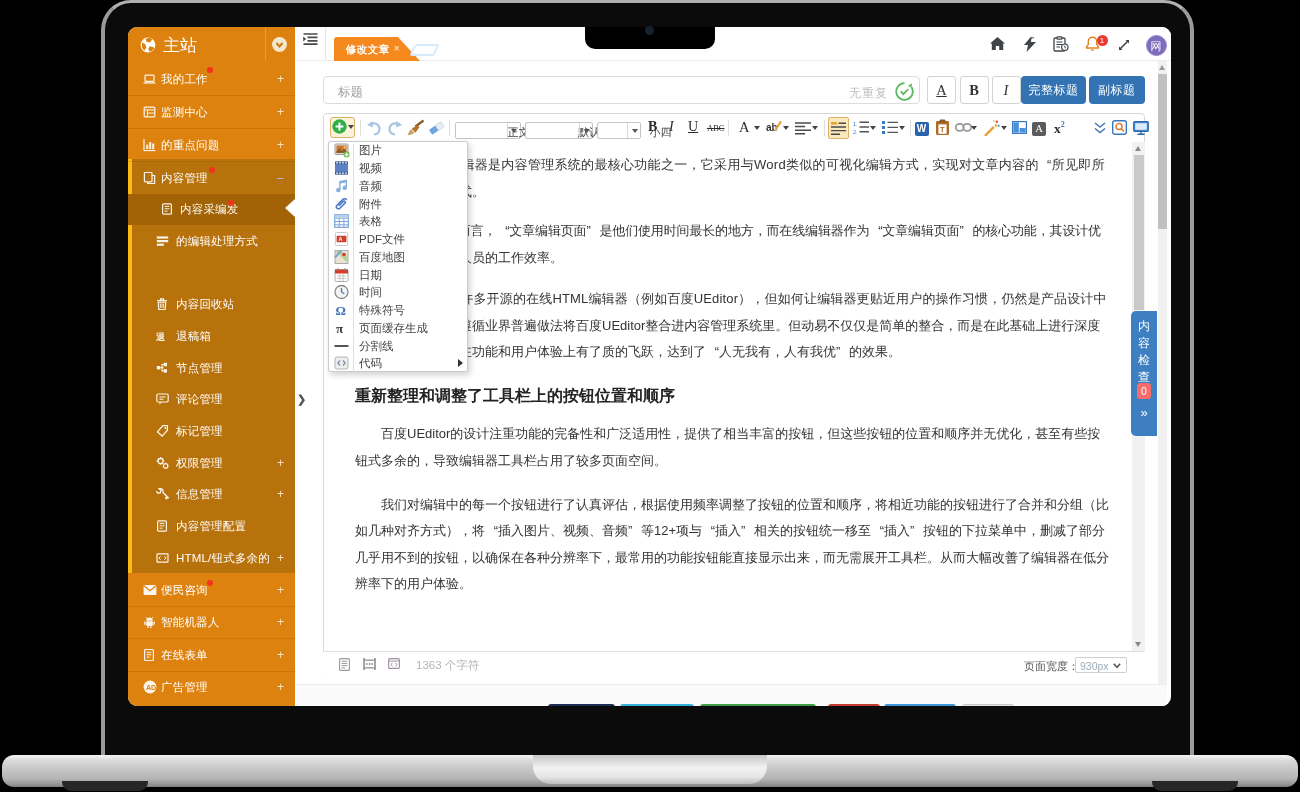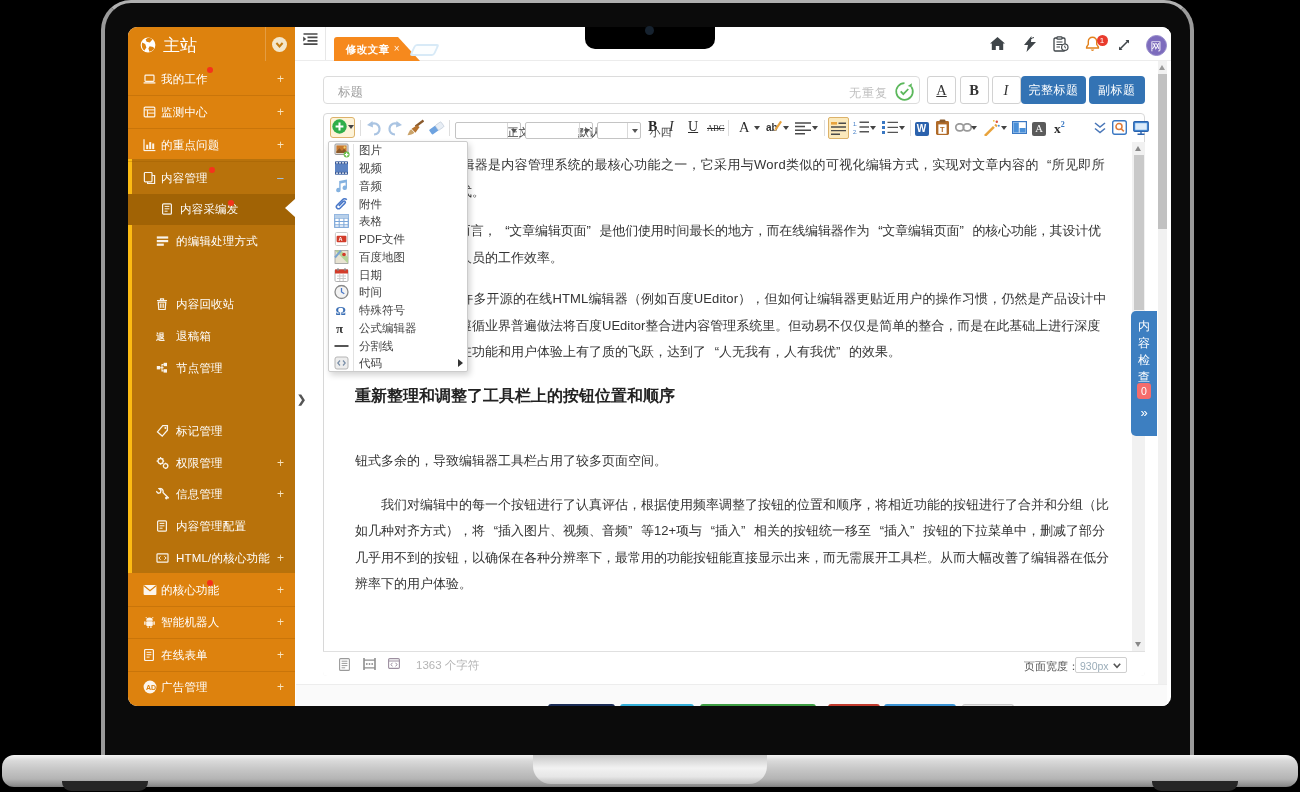--- a/index.html
+++ b/index.html
@@ -190,20 +190,28 @@
       <div class="sit" style="top:324.8px;height:31.7px">
           <svg class="ic" style="left:28px" width="13" height="12" viewBox="0 0 13 12">
             <rect x=".8" y="4" width="3.4" height="3.4" fill="#fff"></rect>
             <path d="M4.2 5.7h3.4" stroke="#fff" stroke-width="1.1"></path>
             <rect x="7.6" y=".8" width="3.4" height="3.4" fill="#fff"></rect>
             <rect x="7.6" y="7.2" width="3.4" height="3.4" fill="#fff"></rect>
             <path d="M6 5.7V2.5h1.6M6 5.7v3.2h1.6" stroke="#fff" stroke-width="1.1" fill="none"></path>
           </svg>
           <span class="lb" style="left:48px">节点管理</span>
         </div>
+      <div class="sit" style="top:356.4px;height:31.7px">
+          <svg class="ic" style="left:28px" width="13" height="12" viewBox="0 0 13 12">
+            <rect x=".8" y="1" width="11.4" height="8" rx="1.4" fill="none" stroke="#fff" stroke-width="1.2"></rect>
+            <path d="M3.6 9.2L3.2 11.6l3-2.4z" fill="#fff"></path>
+            <path d="M3.4 4h6.2M3.4 6.2h4" stroke="#fff" stroke-width="1"></path>
+          </svg>
+          <span class="lb" style="left:48px">评论管理</span>
+        </div>
       <div class="sit" style="top:388.1px;height:31.7px">
           <svg class="ic" style="left:28px" width="13" height="13" viewBox="0 0 13 13">
             <path d="M6.8 1.2h4.6v4.6l-5.2 5.8-4.7-4.2z" fill="none" stroke="#fff" stroke-width="1.3"></path>
             <circle cx="9.4" cy="3.4" r="1" fill="#fff"></circle>
           </svg>
           <span class="lb" style="left:48px">标记管理</span>
         </div>
       <div class="sit" style="top:419.7px;height:31.7px">
           <svg class="ic" style="left:28px" width="13" height="13" viewBox="0 0 13 13">
             <circle cx="4.6" cy="4.6" r="2.6" fill="none" stroke="#fff" stroke-width="1.3"></circle>
@@ -227,30 +235,30 @@
             <rect x="1.6" y=".8" width="8.8" height="10.4" rx="1" fill="none" stroke="#fff" stroke-width="1.2"></rect>
             <path d="M3.6 3.4h4.8M3.6 5.8h4.8M3.6 8.2h3" stroke="#fff" stroke-width="1"></path>
           </svg>
           <span class="lb" style="left:48px">内容管理配置</span>
         </div>
       <div class="sit" style="top:514.7px;height:31.7px">
           <svg class="ic" style="left:28px" width="13" height="12" viewBox="0 0 13 12">
             <rect x="1" y="1.8" width="11" height="8.4" rx="0.8" fill="none" stroke="#fff" stroke-width="1.2"></rect>
             <path d="M4.6 4.4L2.8 6l1.8 1.6M8.4 4.4L10.2 6 8.4 7.6" fill="none" stroke="#fff" stroke-width="1"></path>
           </svg>
-          <span class="lb" style="left:48px">HTML/的核心功能</span>
+          <span class="lb" style="left:48px">HTML/钮式多余的</span>
           <span class="pm">+</span>
         </div>
 
       <div class="sit" style="top:546.3px;height:32.6px">
           <svg class="ic" style="left:15px" width="14" height="11" viewBox="0 0 14 11">
             <rect x=".6" y=".6" width="12.8" height="9.8" rx="1" fill="#fff"></rect>
             <path d="M1 1.2l6 5 6-5" fill="none" stroke="#dd820e" stroke-width="1.2"></path>
           </svg>
-          <span class="lb" style="left:33px">的核心功能</span>
+          <span class="lb" style="left:33px">便民咨询</span>
           <span class="pm">+</span>
         </div>
       <div class="sit" style="top:578.9px;height:32.6px">
           <svg class="ic" style="left:15px" width="13" height="13" viewBox="0 0 13 13">
             <path d="M3.2 5.2a3.3 3.3 0 016.6 0z" fill="#fff"></path>
             <path d="M3.8 2.8l-.9-1.2M9.2 2.8l.9-1.2" stroke="#fff" stroke-width="1"></path>
             <rect x="3.2" y="5.8" width="6.6" height="4.6" rx="1" fill="#fff"></rect>
             <rect x="1.2" y="5.8" width="1.4" height="3.6" rx="0.7" fill="#fff"></rect>
             <rect x="10.4" y="5.8" width="1.4" height="3.6" rx="0.7" fill="#fff"></rect>
             <rect x="4.4" y="10.8" width="1.4" height="1.6" fill="#fff"></rect>
@@ -348,20 +356,21 @@
     <div id="ed" class="abs"></div>
     <div id="content" class="abs" style="left:196px;top:115px;width:807px;height:508px;overflow:hidden;background:#fff;">
       <div class="ln" style="left:31px;top:14px;letter-spacing:0.3px">　　可视化在线编辑器是内容管理系统的最核心功能之一，它采用与Word类似的可视化编辑方式，实现对文章内容的<q class="o">“</q>所见即所</div>
       <div class="ln" style="left:31px;top:41px">得<q>”</q>的编辑处理方式。</div>
       <div class="ln" style="left:31px;top:80px;letter-spacing:-0.15px">　　对于编辑人员而言，<q class="o">“</q>文章编辑页面<q>”</q>是他们使用时间最长的地方，而在线编辑器作为<q class="o">“</q>文章编辑页面<q>”</q>的核心功能，其设计优</div>
       <div class="ln" style="left:31px;top:107px">劣直接影响到编辑人员的工作效率。</div>
       <div class="ln" style="left:31px;top:148px;letter-spacing:0.16px">　　虽然市面上有许多开源的在线HTML编辑器（例如百度UEditor），但如何让编辑器更贴近用户的操作习惯，仍然是产品设计中</div>
       <div class="ln" style="left:31px;top:174.5px">的重点问题。动易遵循业界普遍做法将百度UEditor整合进内容管理系统里。但动易不仅仅是简单的整合，而是在此基础上进行深度</div>
       <div class="ln" style="left:31px;top:201px">的二次开发，使其在功能和用户体验上有了质的飞跃，达到了<q class="o">“</q>人无我有，人有我优<q>”</q>的效果。</div>
       <div class="hd" style="left:31px;top:244px">重新整理和调整了工具栏上的按钮位置和顺序</div>
+      <div class="ln" style="left:31px;top:283px">　　百度UEditor的设计注重功能的完备性和广泛适用性，提供了相当丰富的按钮，但这些按钮的位置和顺序并无优化，甚至有些按</div>
       <div class="ln" style="left:31px;top:310px">钮式多余的，导致编辑器工具栏占用了较多页面空间。</div>
       <div class="ln" style="left:31px;top:353.5px">　　我们对编辑中的每一个按钮进行了认真评估，根据使用频率调整了按钮的位置和顺序，将相近功能的按钮进行了合并和分组（比</div>
       <div class="ln" style="left:31px;top:380px">如几种对齐方式），将<q class="o">“</q>插入图片、视频、音频<q>”</q>等12+项与<q class="o">“</q>插入<q>”</q>相关的按钮统一移至<q class="o">“</q>插入<q>”</q>按钮的下拉菜单中，删减了部分</div>
       <div class="ln" style="left:31px;top:406.5px">几乎用不到的按钮，以确保在各种分辨率下，最常用的功能按钮能直接显示出来，而无需展开工具栏。从而大幅改善了编辑器在低分</div>
       <div class="ln" style="left:31px;top:433px">辨率下的用户体验。</div>
     </div>
     <div id="edtbx" class="abs" style="left:195px;top:86px;width:821px;height:29px;">
       <div style="position:absolute;left:6.5px;top:3.5px;width:25px;height:21px;background:#fdf3d8;border:1px solid #dcb26a;border-radius:3px;"></div>
       <svg class="tbi" style="left:9px;top:5.5px" width="15" height="15" viewBox="0 0 15 15">
           <circle cx="7.5" cy="7.5" r="7.2" fill="#2fae4a"></circle>
@@ -618,21 +627,21 @@
       <div class="mi" style="top:159.75px">
           <svg width="15" height="15" viewBox="0 0 15 15">
             <text x="1.5" y="12.5" font-size="13" font-weight="bold" fill="#3b6fb5" font-family="serif">Ω</text>
           </svg>
           <span class="ml">特殊符号</span>
         </div>
       <div class="mi" style="top:177.5px">
           <svg width="15" height="15" viewBox="0 0 15 15">
             <text x="2" y="12" font-size="13" font-weight="bold" fill="#3a3a3a" font-family="serif">π</text>
           </svg>
-          <span class="ml">公式编辑器</span>
+          <span class="ml">页面缓存生成</span>
         </div>
       <div class="mi" style="top:195.25px">
           <svg width="15" height="15" viewBox="0 0 15 15">
             <rect x="0.5" y="6.6" width="14" height="1.8" fill="#444"></rect>
           </svg>
           <span class="ml">分割线</span>
         </div>
       <div class="mi" style="top:213px">
           <svg width="15" height="15" viewBox="0 0 15 15">
             <rect x="1" y="1.5" width="13" height="12" rx="2" fill="#ededed" stroke="#b5b5b5"></rect>

